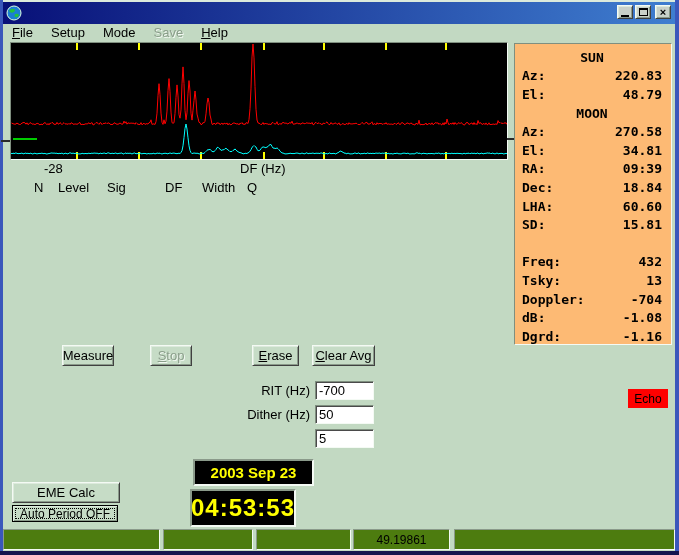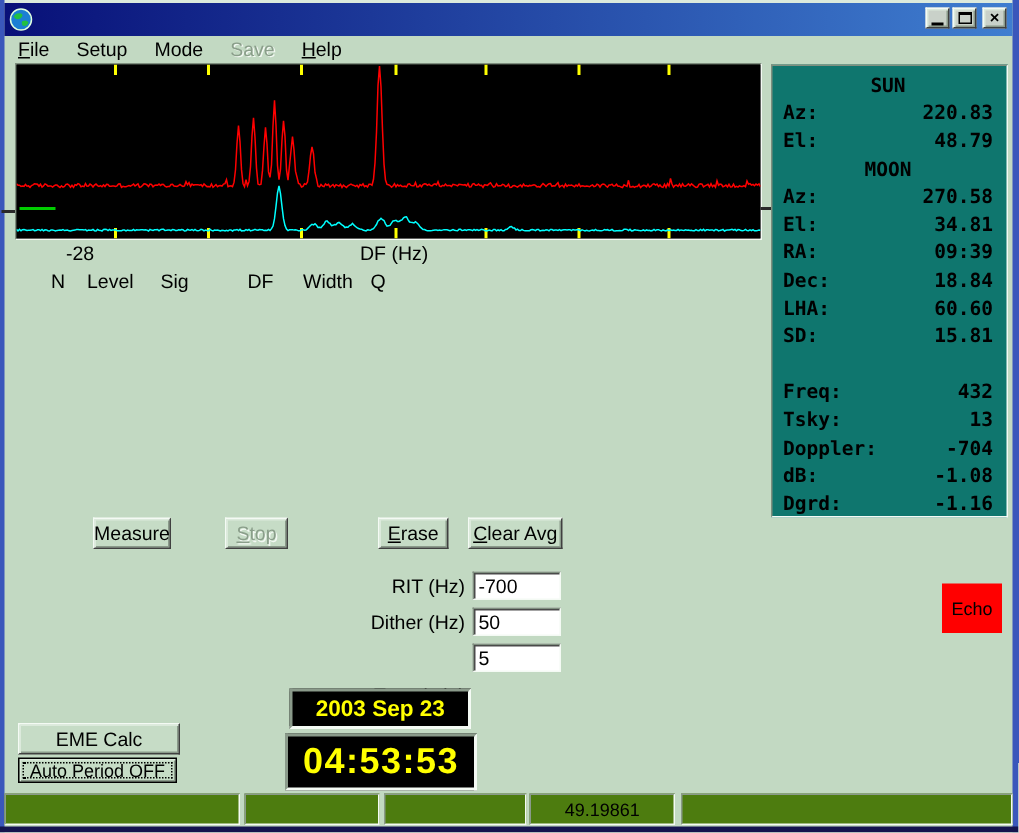--- a/index.html
+++ b/index.html
@@ -74,31 +74,31 @@
   
   .field-label{text-align:right;}
   .field-input{
     background:#fff;border:1px solid;border-color:#7f8f7f #f4faf4 #f4faf4 #7f8f7f;
     box-shadow:inset 1px 1px 0 #4a4a4a;box-sizing:border-box;
     font-family:"Liberation Sans",sans-serif;font-size:13px;color:#000;
     padding:1px 3px;width:100%;height:100%;
   }
   
   #echo{
-    left:628px;top:389px;width:40px;height:33px;background:#ff0000;color:#000;
+    left:628px;top:389px;width:40px;height:19px;background:#ff0000;color:#000;
     display:flex;align-items:center;justify-content:center;font-size:12px;
   }
   
   .lcd{
     background:#000;display:flex;align-items:center;justify-content:center;
     border:2px solid;border-color:#8a9a8a #f4faf4 #f4faf4 #8a9a8a;box-sizing:border-box;
   }
   #datebox{left:193px;top:459px;width:121px;height:27px;}
   #datebox span{color:#ffff00;font-weight:bold;font-size:15px;}
-  #timebox{left:190px;top:489px;width:128px;height:38px;}
+  #timebox{left:190px;top:489px;width:106px;height:38px;}
   #timebox span{color:#ffff00;font-weight:bold;font-size:24px;letter-spacing:1px;}
   
   #astro{
     left:514px;top:43px;width:158px;height:302px;background:#00ffff;
     border:1px solid;border-color:#7f8f7f #f4faf4 #f4faf4 #7f8f7f;box-sizing:border-box;
     font-family:"DejaVu Sans Mono", monospace;font-weight:bold;font-size:13px;
     padding:4px 9px 0 7px;
   }
   .astro-row{display:flex;justify-content:space-between;height:18.6px;align-items:center;}
   .astro-head{text-align:center;height:18.6px;display:flex;align-items:center;justify-content:center;}
@@ -200,21 +200,21 @@
   <div class="abs lcd" id="datebox">
     <span>2003 Sep 23</span>
   </div>
   <div class="abs lcd" id="timebox">
     <span>04:53:53</span>
   </div>
 
   <div class="abs btn default-focus" style="left:12px;top:505px;width:106px;height:17px;font-size:12px;">Auto Period OFF</div>
   <div class="abs btn" style="left:12px;top:482px;width:108px;height:21px;">EME Calc</div>
 
-  <div class="abs" id="astro" style="background: #0f766e;">
+  <div class="abs" id="astro" style="background: #fdba74;">
       <div class="astro-head">SUN</div>
       <div class="astro-row">
         <span>Az:</span>
         <span>220.83</span>
       </div>
       <div class="astro-row">
         <span>El:</span>
         <span>48.79</span>
       </div>
       <div class="astro-head">MOON</div>

